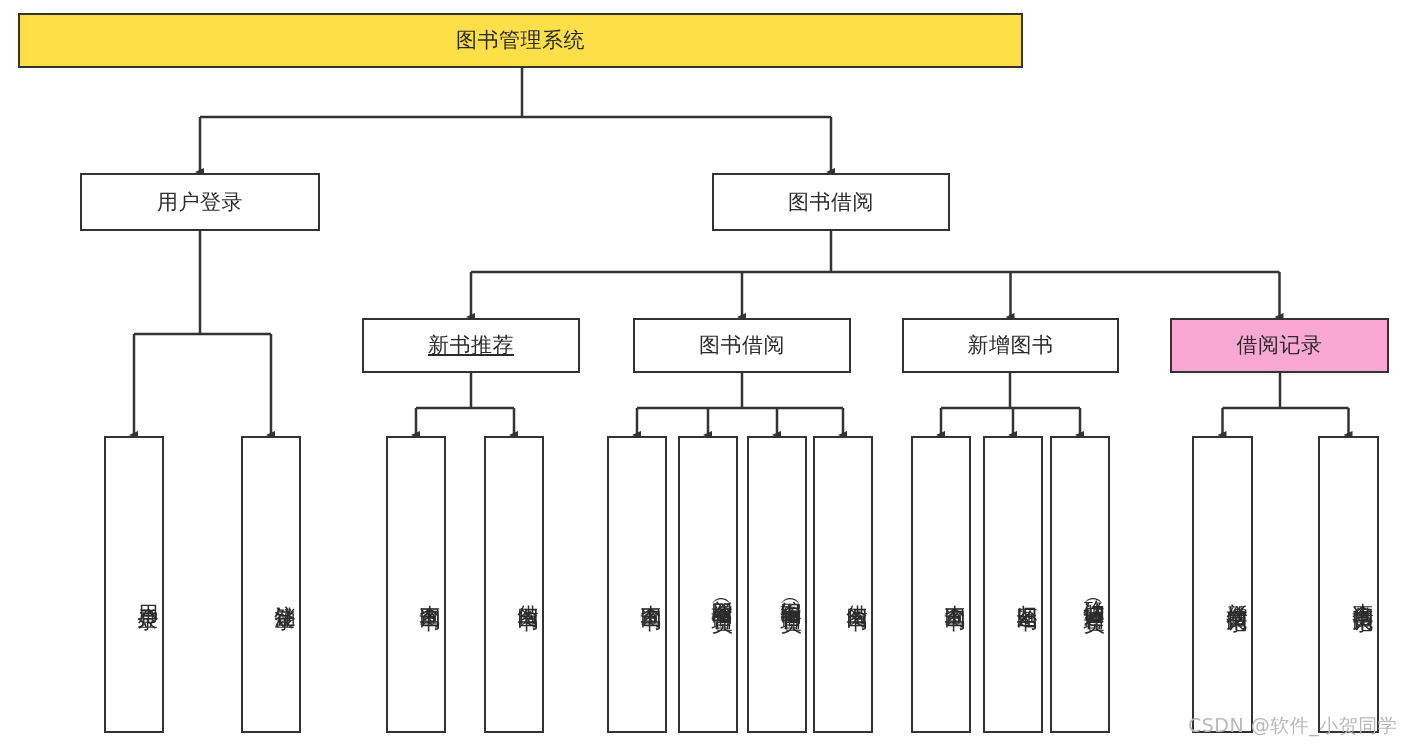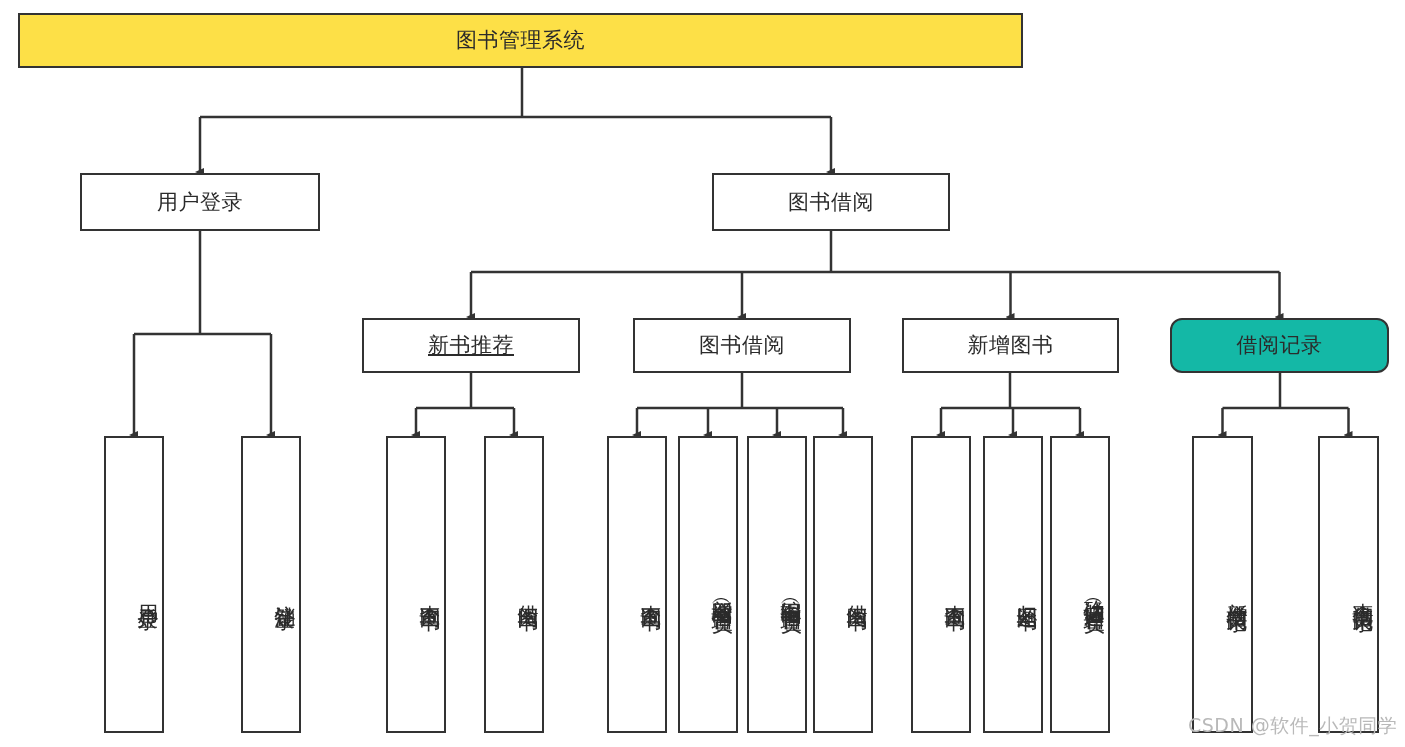--- a/index.html
+++ b/index.html
@@ -126,21 +126,21 @@
       </div>
       <div class="node horiz" style="left: 362px; top: 318px; width: 218px; height: 55px; border-color: rgb(51, 51, 51); background: rgb(255, 255, 255); color: rgb(43, 43, 43); text-decoration: underline;">
         <span class="label">新书推荐</span>
       </div>
       <div class="node horiz" style="left: 633px; top: 318px; width: 218px; height: 55px; border-color: rgb(51, 51, 51); background: rgb(255, 255, 255); color: rgb(43, 43, 43);">
         <span class="label">图书借阅</span>
       </div>
       <div class="node horiz" style="left: 902px; top: 318px; width: 217px; height: 55px; border-color: rgb(51, 51, 51); background: rgb(255, 255, 255); color: rgb(43, 43, 43);">
         <span class="label">新增图书</span>
       </div>
-      <div class="node horiz" style="left: 1170px; top: 318px; width: 219px; height: 55px; border-color: rgb(51, 51, 51); background: #14b8a6; color: rgb(43, 43, 43); border-radius: 12px;">
+      <div class="node horiz" style="left: 1170px; top: 318px; width: 219px; height: 55px; border-color: rgb(51, 51, 51); background: #f9a8d4; color: rgb(43, 43, 43);">
         <span class="label">借阅记录</span>
       </div>
       <div class="node vert" style="left: 104px; top: 436px; width: 60px; height: 297px; border-color: rgb(51, 51, 51); background: rgb(255, 255, 255); color: rgb(43, 43, 43);">
         <span class="label">用户登录</span>
       </div>
       <div class="node vert" style="left: 241px; top: 436px; width: 60px; height: 297px; border-color: rgb(51, 51, 51); background: rgb(255, 255, 255); color: rgb(43, 43, 43);">
         <span class="label">注销登录</span>
       </div>
       <div class="node vert" style="left: 386px; top: 436px; width: 60px; height: 297px; border-color: rgb(51, 51, 51); background: rgb(255, 255, 255); color: rgb(43, 43, 43);">
         <span class="label">查询图书</span>

